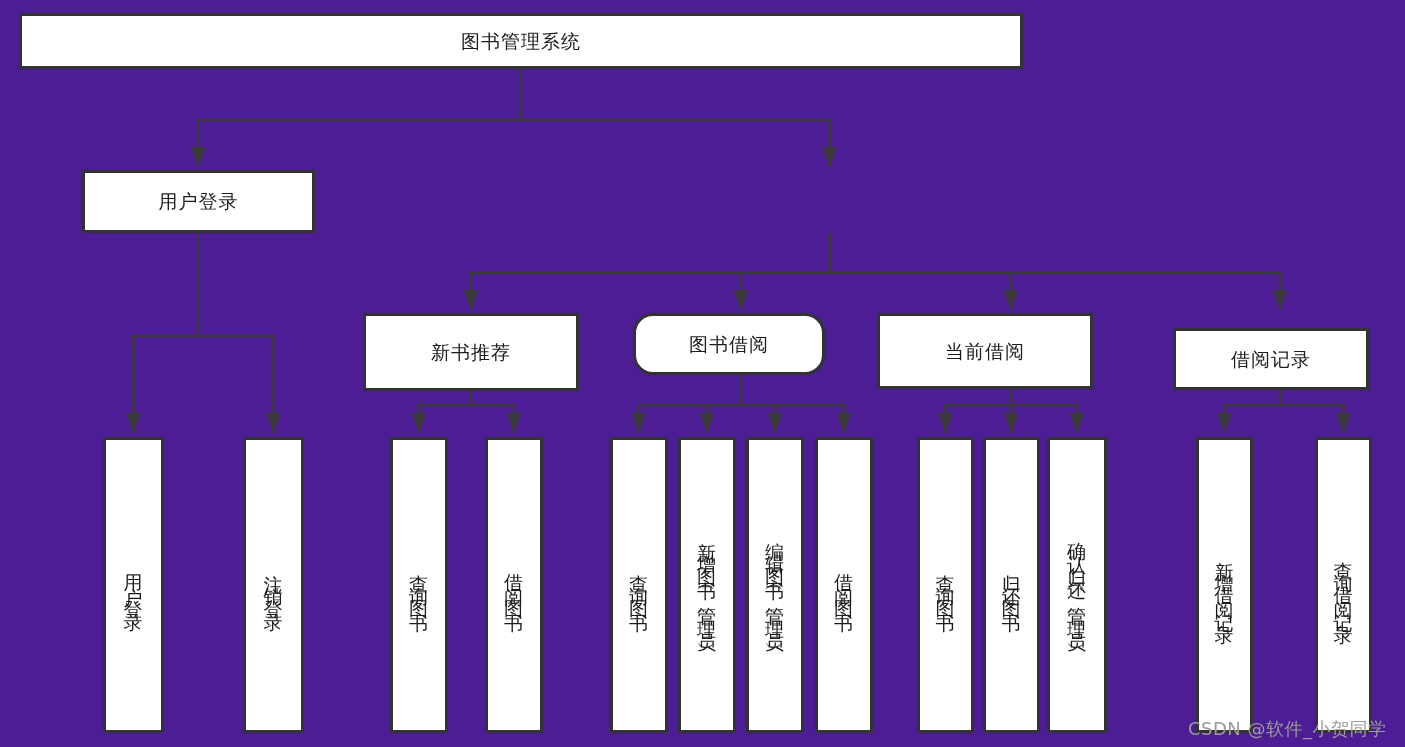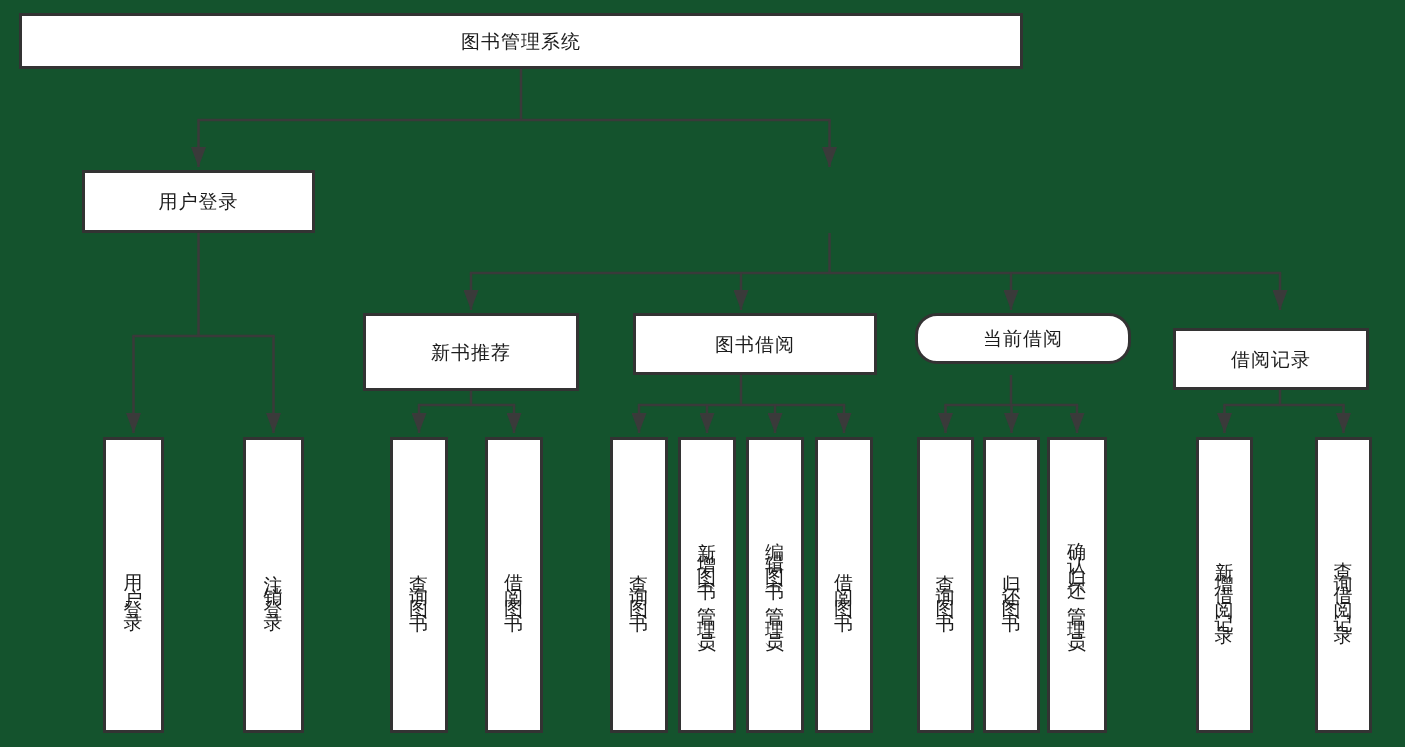--- a/index.html
+++ b/index.html
@@ -4,21 +4,21 @@
 <style>
   html, body {
     margin: 0;
     padding: 0;
     background: #ffffff;
   }
   #stage {
     position: relative;
     width: 1405px;
     height: 747px;
-    background: #14532d;
+    background: #4c1d95;
     overflow: hidden;
     font-family: "DejaVu Sans", "Liberation Sans", sans-serif;
     color: #1c1c1c;
   }
   #connectors {
     position: absolute;
     left: 0;
     top: 0;
     pointer-events: none;
   }
@@ -110,36 +110,37 @@
       <line x1="1224.5" y1="405" x2="1224.5" y2="433"></line>
       <line x1="1343.5" y1="405" x2="1343.5" y2="433"></line>
     </g>
   </svg>
 
   <div class="box hbox" style="left:19px; top:13px; width:1004px; height:56px;">图书管理系统</div>
 
   <div class="box hbox" style="left:82px; top:170px; width:233px; height:63px;">用户登录</div>
 
   <div class="box hbox" style="left:363px; top:313px; width:216px; height:78px;">新书推荐</div>
-  <div class="box hbox" style="left:633px; top:313px; width:244px; height:62px;">图书借阅</div>
-  <div class="box hbox" style="left:915px; top:313px; width:216px; height:51px;border-radius:22px;">当前借阅</div>
+  <div class="box hbox" style="left:633px; top:313px; width:192px; height:62px;border-radius:20px;">图书借阅</div>
+  <div class="box hbox" style="left:877px; top:313px; width:216px; height:76px;">当前借阅</div>
   <div class="box hbox" style="left:1173px; top:313px; width:196px; height:62px;margin-top:15px;">借阅记录</div>
 
   <div class="box vbox" style="left:103px; top:437px; width:61px; height:296px;">用户登录</div>
   <div class="box vbox" style="left:243px; top:437px; width:61px; height:296px;">注销登录</div>
 
   <div class="box vbox" style="left:390px; top:437px; width:58px; height:296px;">查询图书</div>
   <div class="box vbox" style="left:485px; top:437px; width:58px; height:296px;">借阅图书</div>
 
   <div class="box vbox" style="left:610px; top:437px; width:58px; height:296px;">查询图书</div>
   <div class="box vbox" style="left:678px; top:437px; width:58px; height:296px;">新增图书（管理员）</div>
   <div class="box vbox" style="left:746px; top:437px; width:58px; height:296px;">编辑图书（管理员）</div>
   <div class="box vbox" style="left:815px; top:437px; width:58px; height:296px;">借阅图书</div>
 
   <div class="box vbox" style="left:917px; top:437px; width:57px; height:296px;">查询图书</div>
   <div class="box vbox" style="left:983px; top:437px; width:57px; height:296px;">归还图书</div>
   <div class="box vbox" style="left:1047px; top:437px; width:60px; height:296px;">确认归还（管理员）</div>
 
   <div class="box vbox" style="left:1196px; top:437px; width:57px; height:296px;">新增借阅记录</div>
   <div class="box vbox" style="left:1315px; top:437px; width:57px; height:296px;">查询借阅记录</div>
 
+  <div class="watermark">CSDN @软件_小贺同学</div>
 
 </div>
 
 </body></html>

